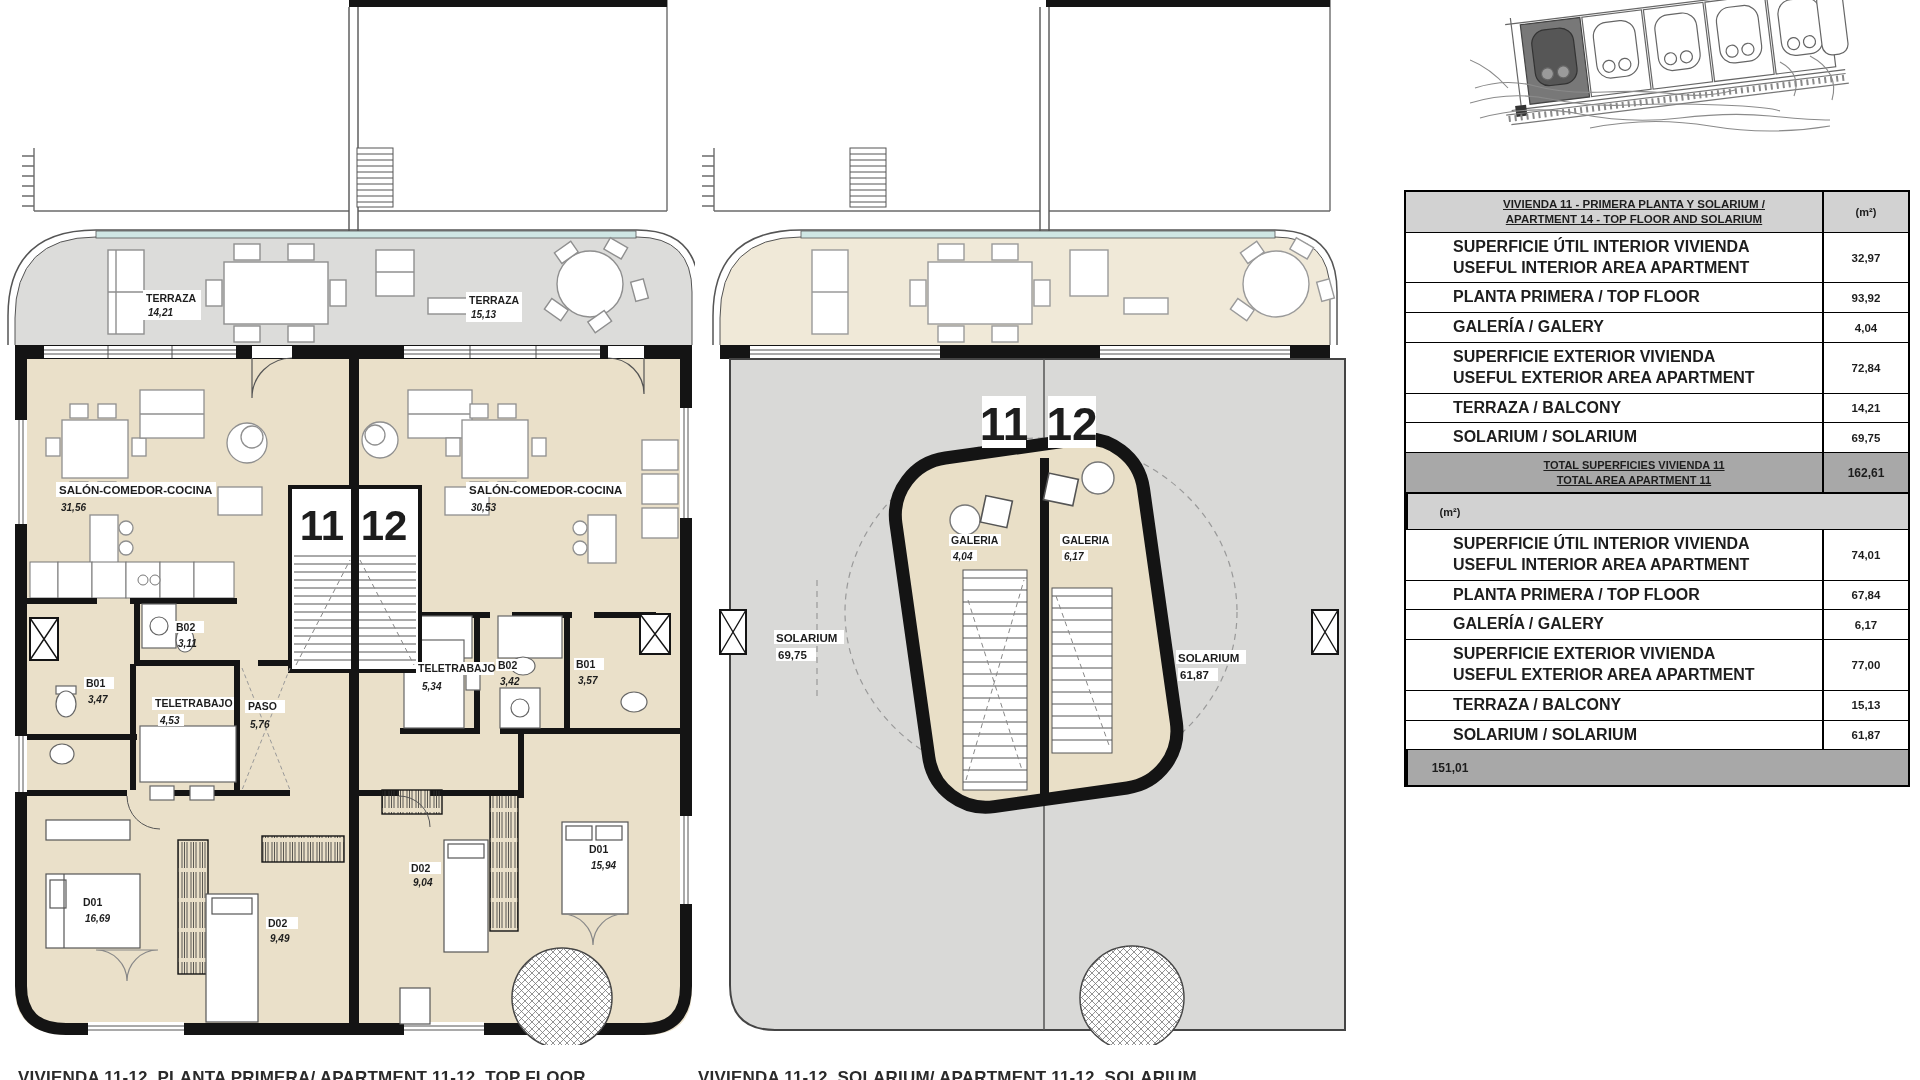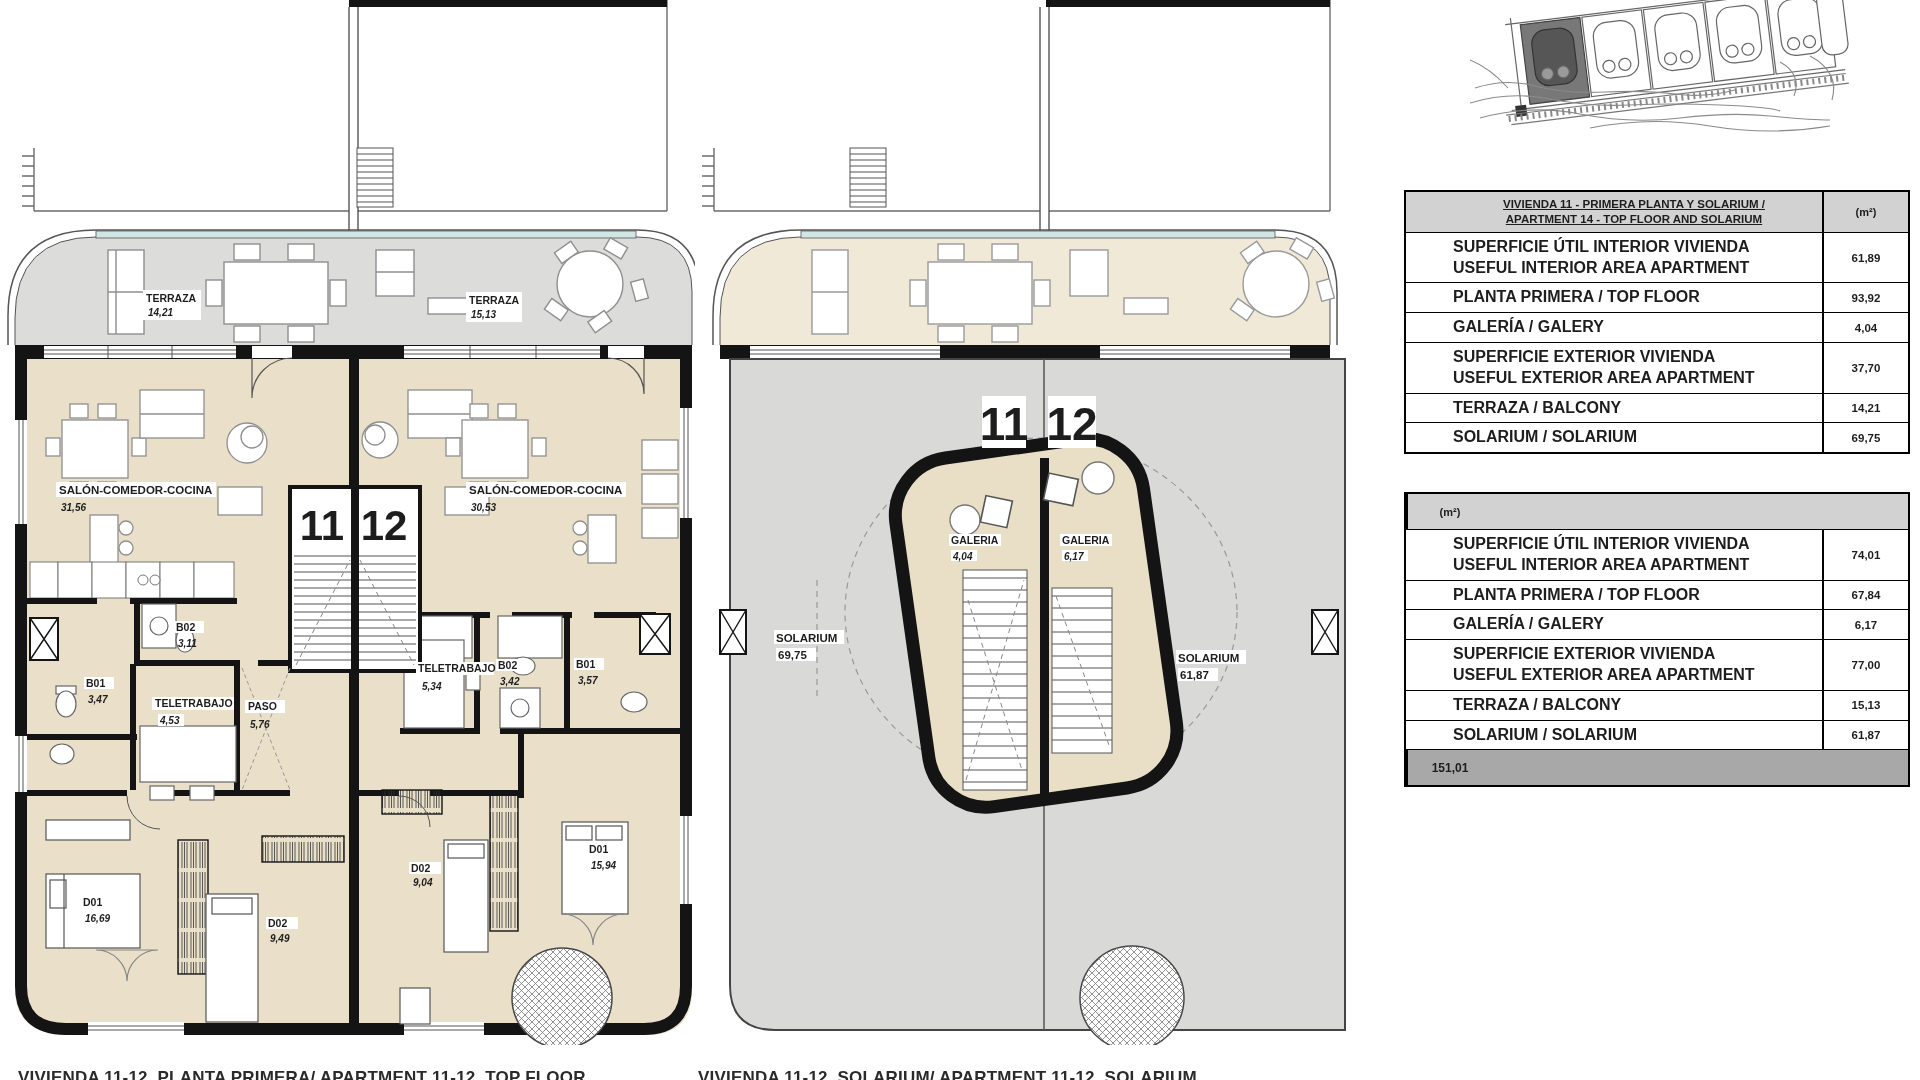--- a/index.html
+++ b/index.html
@@ -511,52 +511,59 @@
       <span>VIVIENDA 11 - PRIMERA PLANTA Y SOLARIUM /</span>
       <span>APARTMENT 14 - TOP FLOOR AND SOLARIUM</span>
     </div>
     <div class="t-value">(m²)</div>
   </div>
   <div class="t-row h-lg">
     <div class="t-label">
         <span>SUPERFICIE ÚTIL INTERIOR VIVIENDA</span>
         <span>USEFUL INTERIOR AREA APARTMENT</span>
       </div>
-    <div class="t-value">61,89</div>
+    <div class="t-value">32,97</div>
   </div>
   <div class="t-row h-sm">
     <div class="t-label">
         <span>PLANTA PRIMERA / TOP FLOOR</span>
       </div>
     <div class="t-value">93,92</div>
   </div>
   <div class="t-row h-sm">
     <div class="t-label">
         <span>GALERÍA / GALERY</span>
       </div>
     <div class="t-value">4,04</div>
   </div>
   <div class="t-row h-lg">
     <div class="t-label">
         <span>SUPERFICIE EXTERIOR VIVIENDA</span>
         <span>USEFUL EXTERIOR AREA APARTMENT</span>
       </div>
-    <div class="t-value">37,70</div>
+    <div class="t-value">72,84</div>
   </div>
   <div class="t-row h-sm">
     <div class="t-label">
         <span>TERRAZA / BALCONY</span>
       </div>
     <div class="t-value">14,21</div>
   </div>
   <div class="t-row h-sm">
     <div class="t-label">
         <span>SOLARIUM / SOLARIUM</span>
       </div>
     <div class="t-value">69,75</div>
+  </div>
+  <div class="t-row t-total h-lg">
+    <div class="t-label">
+      <span>TOTAL SUPERFICIES VIVIENDA 11</span>
+      <span>TOTAL AREA APARTMENT 11</span>
+    </div>
+    <div class="t-value">162,61</div>
   </div>
 </div>
 
 <div class="areatable" style="left:1404px;top:492px;">
   <div class="t-row t-head h-lg">
     <div class="t-value">(m²)</div>
   </div>
   <div class="t-row h-lg">
     <div class="t-label">
         <span>SUPERFICIE ÚTIL INTERIOR VIVIENDA</span>

